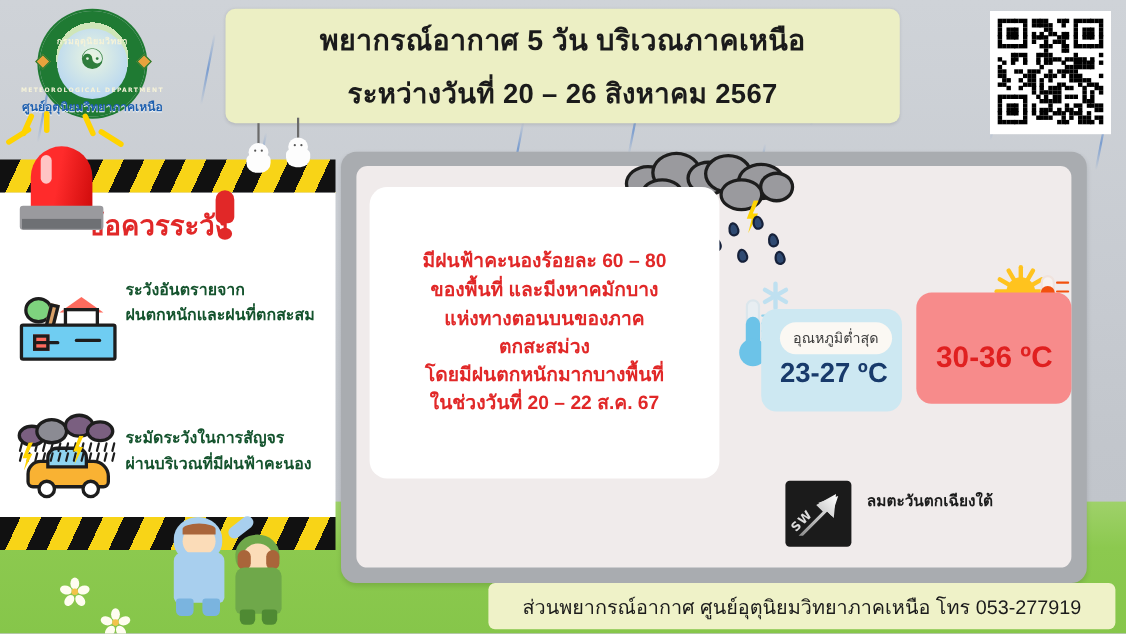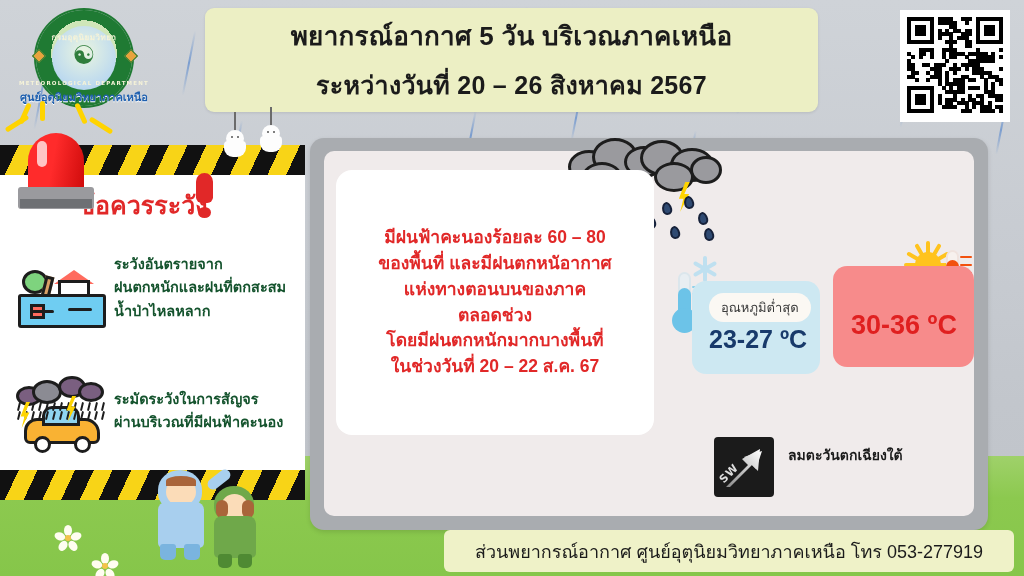--- a/index.html
+++ b/index.html
@@ -638,23 +638,23 @@
     <div class="drop" style="left: 20px; top: 86px;"></div>
     <div class="drop" style="left: 54px; top: 92px;"></div>
     <div class="drop" style="left: 104px; top: 90px;"></div>
     <div class="drop" style="left: 138px; top: 92px;"></div>
     <div class="drop" style="left: 2px; top: 80px;"></div>
     <div class="drop" style="left: 70px; top: 46px;"></div>
   </div>
 
 <div id="forecast-card">
   <div class="fl">มีฝนฟ้าคะนองร้อยละ 60 – 80</div>
-  <div class="fl">ของพื้นที่ และมีฝนตกหนัอากาศ</div>
+  <div class="fl">ของพื้นที่ และมีงหาคมักบาง</div>
   <div class="fl">แห่งทางตอนบนของภาค</div>
-  <div class="fl">ตลอดช่วง</div>
+  <div class="fl">ตกสะสม่วง</div>
   <div class="fl">โดยมีฝนตกหนักมากบางพื้นที่</div>
   <div class="fl">ในช่วงวันที่ 20 – 22 ส.ค. 67</div>
 </div>
 
 <div id="snowflake">
     <div class="arm" style="transform: rotate(0deg);"></div>
     <div class="arm" style="transform: rotate(60deg);"></div>
     <div class="arm" style="transform: rotate(120deg);"></div>
   </div>
 <div class="thermo" id="thermo-cold" style="left:672px;top:272px;width:25px;height:62px;">
@@ -719,21 +719,20 @@
   <div class="hazard hz-top"></div>
   <div class="hazard hz-bot"></div>
   <div id="warn-title">ข้อควรระวัง</div>
   <div id="bang">
     <div class="b1"></div>
     <div class="b2"></div>
   </div>
   <div class="warn-lines" id="warn-lines-1">
     <div>ระวังอันตรายจาก</div>
     <div>ฝนตกหนักและฝนที่ตกสะสม</div>
-    <div>น้ำป่าไหลหลาก</div>
   </div>
   <div class="warn-lines" id="warn-lines-2">
     <div>ระมัดระวังในการสัญจร</div>
     <div>ผ่านบริเวณที่มีฝนฟ้าคะนอง</div>
   </div>
 </div>
 
 <div id="siren">
     <div class="sray" style="left: 78px; top: 8px; width: 26px; height: 5px; transform: rotate(32deg); border-radius: 3px;"></div>
     <div class="sray" style="left: 60px; top: -4px; width: 22px; height: 5px; transform: rotate(-114deg); border-radius: 3px;"></div>

